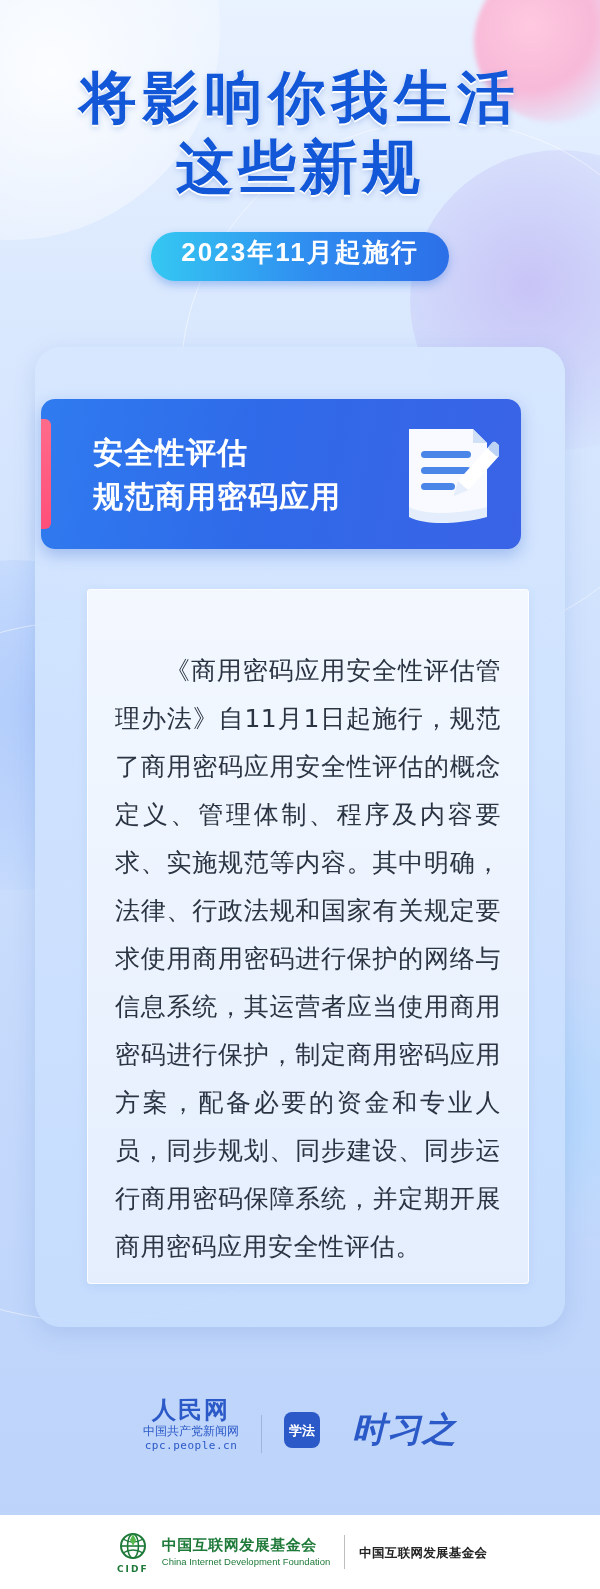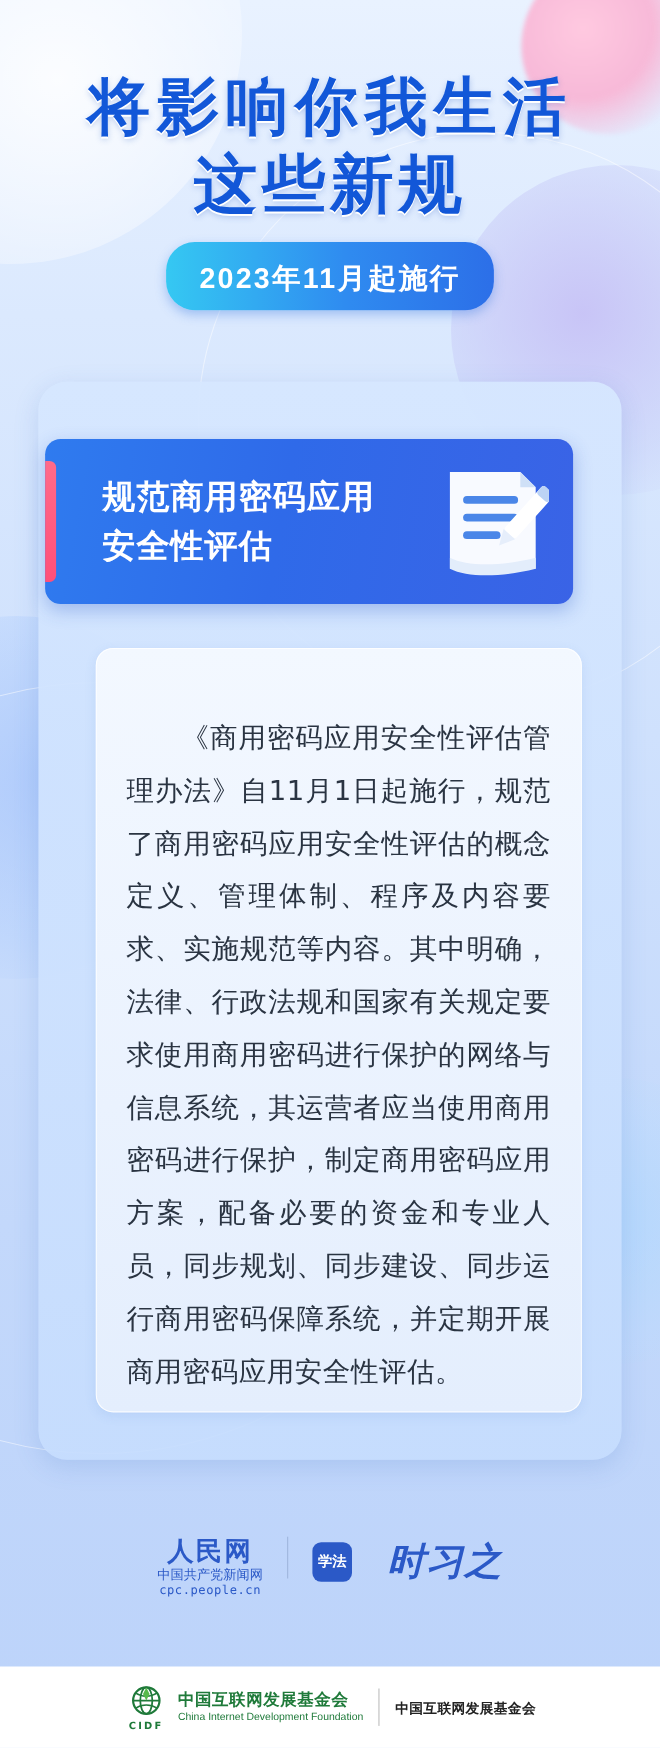--- a/index.html
+++ b/index.html
@@ -80,22 +80,22 @@
     text-shadow:
       0 2px 0 #ffffff,
       0 3px 6px rgba(40,90,190,0.28);
   }
   .title-line.l2 {
     font-size: 57px;
     letter-spacing: 6px;
   }
   .subtitle-chip {
     display: inline-block;
-    margin-top: 18px;
-    padding: 16px 30px 11px;
+    margin-top: 30px;
+    padding: 3px 30px 11px;
     border-radius: 26px;
     background: linear-gradient(90deg, #35c8f2 0%, #2f8bf0 55%, #2c6fe8 100%);
     color: #ffffff;
     font-size: 26px;
     font-weight: bold;
     letter-spacing: 2px;
     box-shadow: 0 4px 10px rgba(40,110,220,0.35);
   }
 
   
@@ -149,21 +149,21 @@
     width: 104px;
     height: 106px;
   }
 
   .card-body {
     position: absolute;
     left: 52px;
     top: 242px;
     width: 442px;
     height: 695px;
-    border-radius: 16px;
+    border-radius: 4px;
     background: linear-gradient(180deg, #f3f8ff 0%, #eaf2fe 60%, #e4eefd 100%);
     box-shadow: inset 0 0 0 1px rgba(255,255,255,0.8), 0 3px 10px rgba(80,130,205,0.12);
     box-sizing: border-box;
     padding: 58px 28px 0 28px;
   }
   .body-text {
     font-family: "DejaVu Sans", "Liberation Sans", sans-serif;
     font-size: 25px;
     line-height: 48px;
     color: #2a3442;
@@ -179,21 +179,21 @@
     bottom: 0;
     width: 600px;
     height: 220px;
   }
   .logo-row {
     position: absolute;
     top: 28px;
     left: 0;
     width: 600px;
     display: flex;
-    align-items: flex-start;
+    align-items: flex-end;
     justify-content: center;
     gap: 22px;
   }
   .people-logo {
     text-align: center;
     color: #2b59c7;
   }
   .people-logo .cn {
     font-family: "DejaVu Sans", "Liberation Sans", sans-serif;
     font-size: 24px;
@@ -327,22 +327,22 @@
     <div class="title-line l2">将影响你我生活</div>
     <div class="title-line l1">这些新规</div>
     <div class="subtitle-chip">2023年11月起施行</div>
   </div>
 
   <div class="card">
 
     <div class="card-header">
       <div class="header-accent"></div>
       <div class="header-title">
+        <div>安全性评估</div>
         <div>规范商用密码应用</div>
-        <div>安全性评估</div>
       </div>
       <div class="header-icon">
         <svg width="104" height="106" viewBox="0 0 104 106">
           <path d="M14 8 H78 L92 22 V96 H14 Z" fill="#ffffff" opacity="0.97"></path>
           <path d="M78 8 L92 22 H78 Z" fill="#cfe0f7"></path>
           <path d="M14 96 C30 104, 60 104, 92 96 L92 86 C60 94, 30 94, 14 86 Z" fill="#e3edfb"></path>
           <rect x="26" y="30" width="50" height="7" rx="3.5" fill="#4a86e8"></rect>
           <rect x="26" y="46" width="50" height="7" rx="3.5" fill="#4a86e8"></rect>
           <rect x="26" y="62" width="34" height="7" rx="3.5" fill="#4a86e8"></rect>
           <g transform="rotate(42 78 52)">

